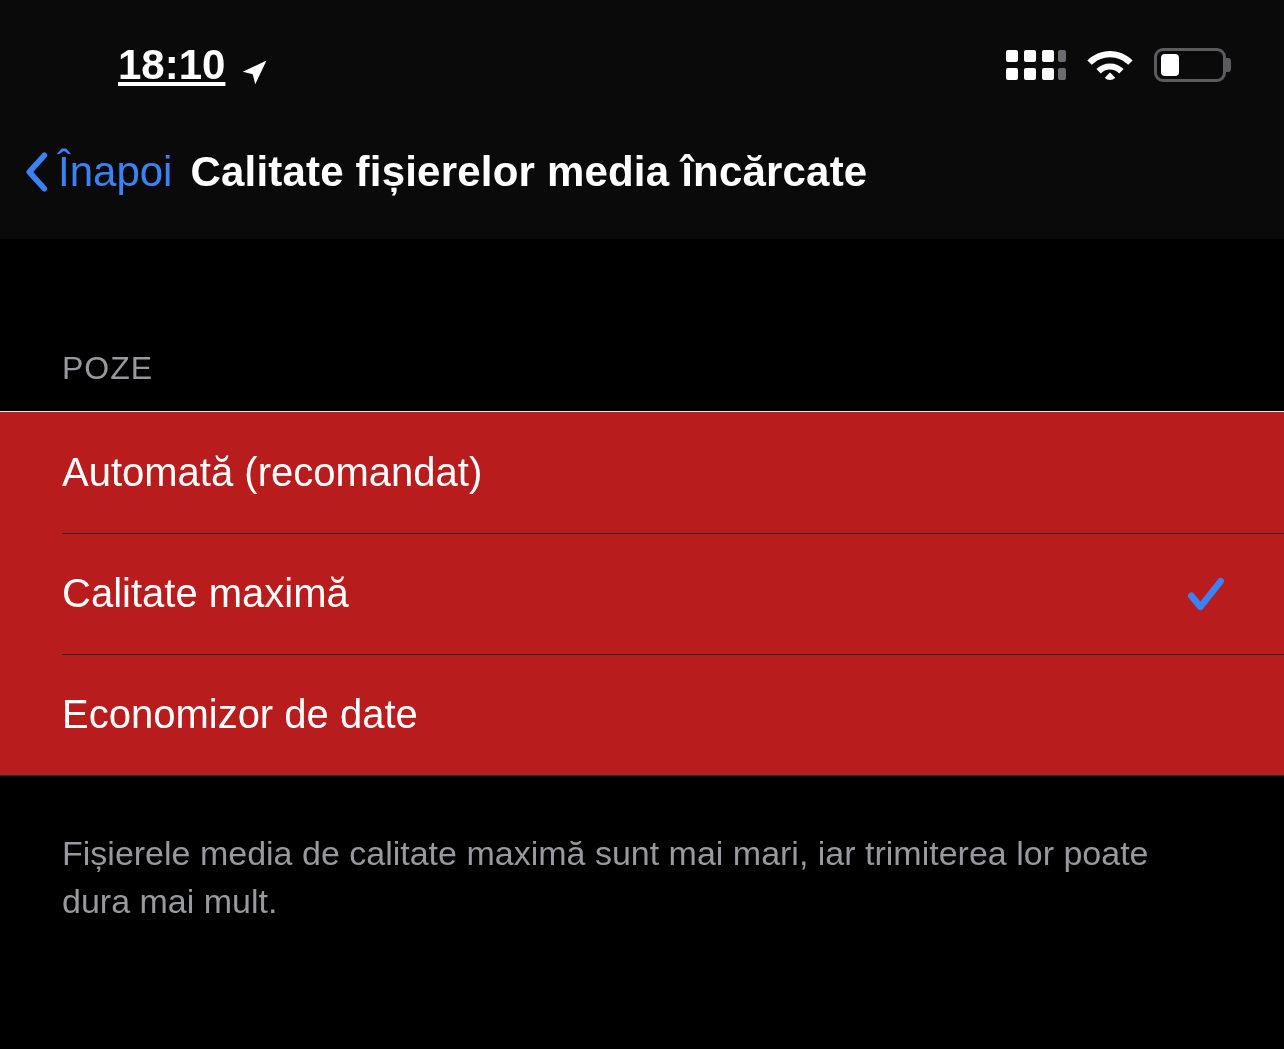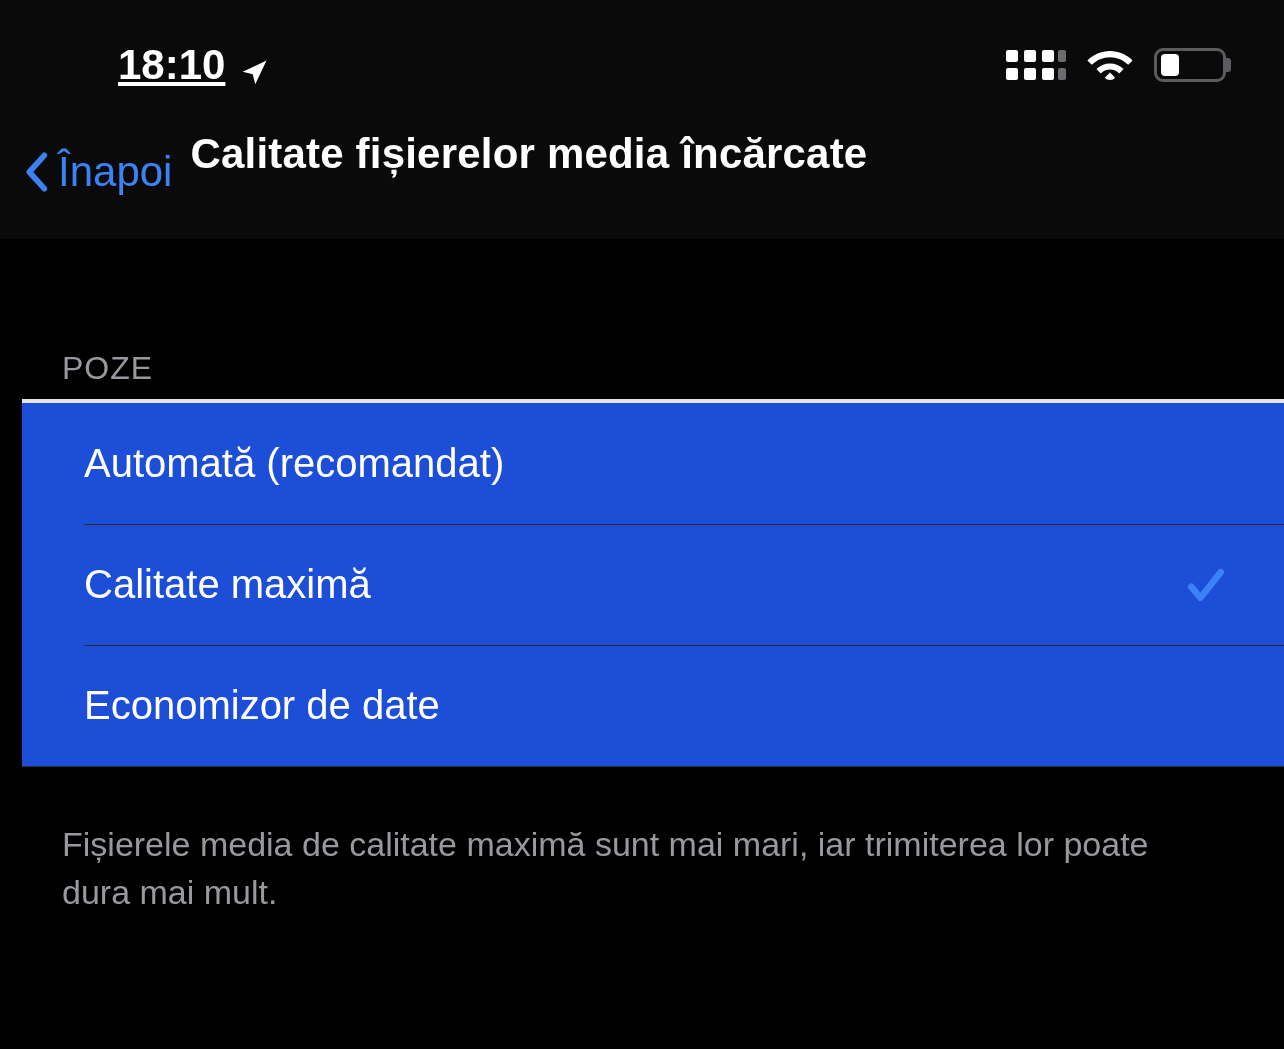--- a/index.html
+++ b/index.html
@@ -75,20 +75,21 @@
       margin-left: 4px;
       width: 18px; height: 22px;
       background: #fff;
       border-radius: 4px;
     }
 
     
     .nav-bar {
       background: #0a0a0a;
       display: flex;
+      align-items: center;
       padding: 0 40px 26px 24px;
       height: 110px;
       border-bottom: 1px solid #000;
     }
     .back-btn {
       display: flex; align-items: center; gap: 10px;
       color: #3b82f6;
       font-size: 42px;
       font-weight: 400;
     }
@@ -102,27 +103,26 @@
     }
 
     
     .content {
       background: #000;
     }
     .section-header {
       color: #98989f;
       font-size: 32px;
       letter-spacing: 1px;
-      padding: 110px 0 12px 62px;
+      padding: 110px 0 24px 62px;
     }
     .list {
-      background: #1d4ed8;
-      border-top: 4px solid #e5e5e5;
+      background: #b91c1c;
+      border-top: 1px solid #e5e5e5;
       border-bottom: 1px solid #2a2a2c;
-      margin-left: 22px;
     }
     .row {
       display: flex;
       align-items: center;
       justify-content: space-between;
       padding: 38px 56px 38px 62px;
       font-size: 40px;
       color: #fff;
     }
     .row + .row {

